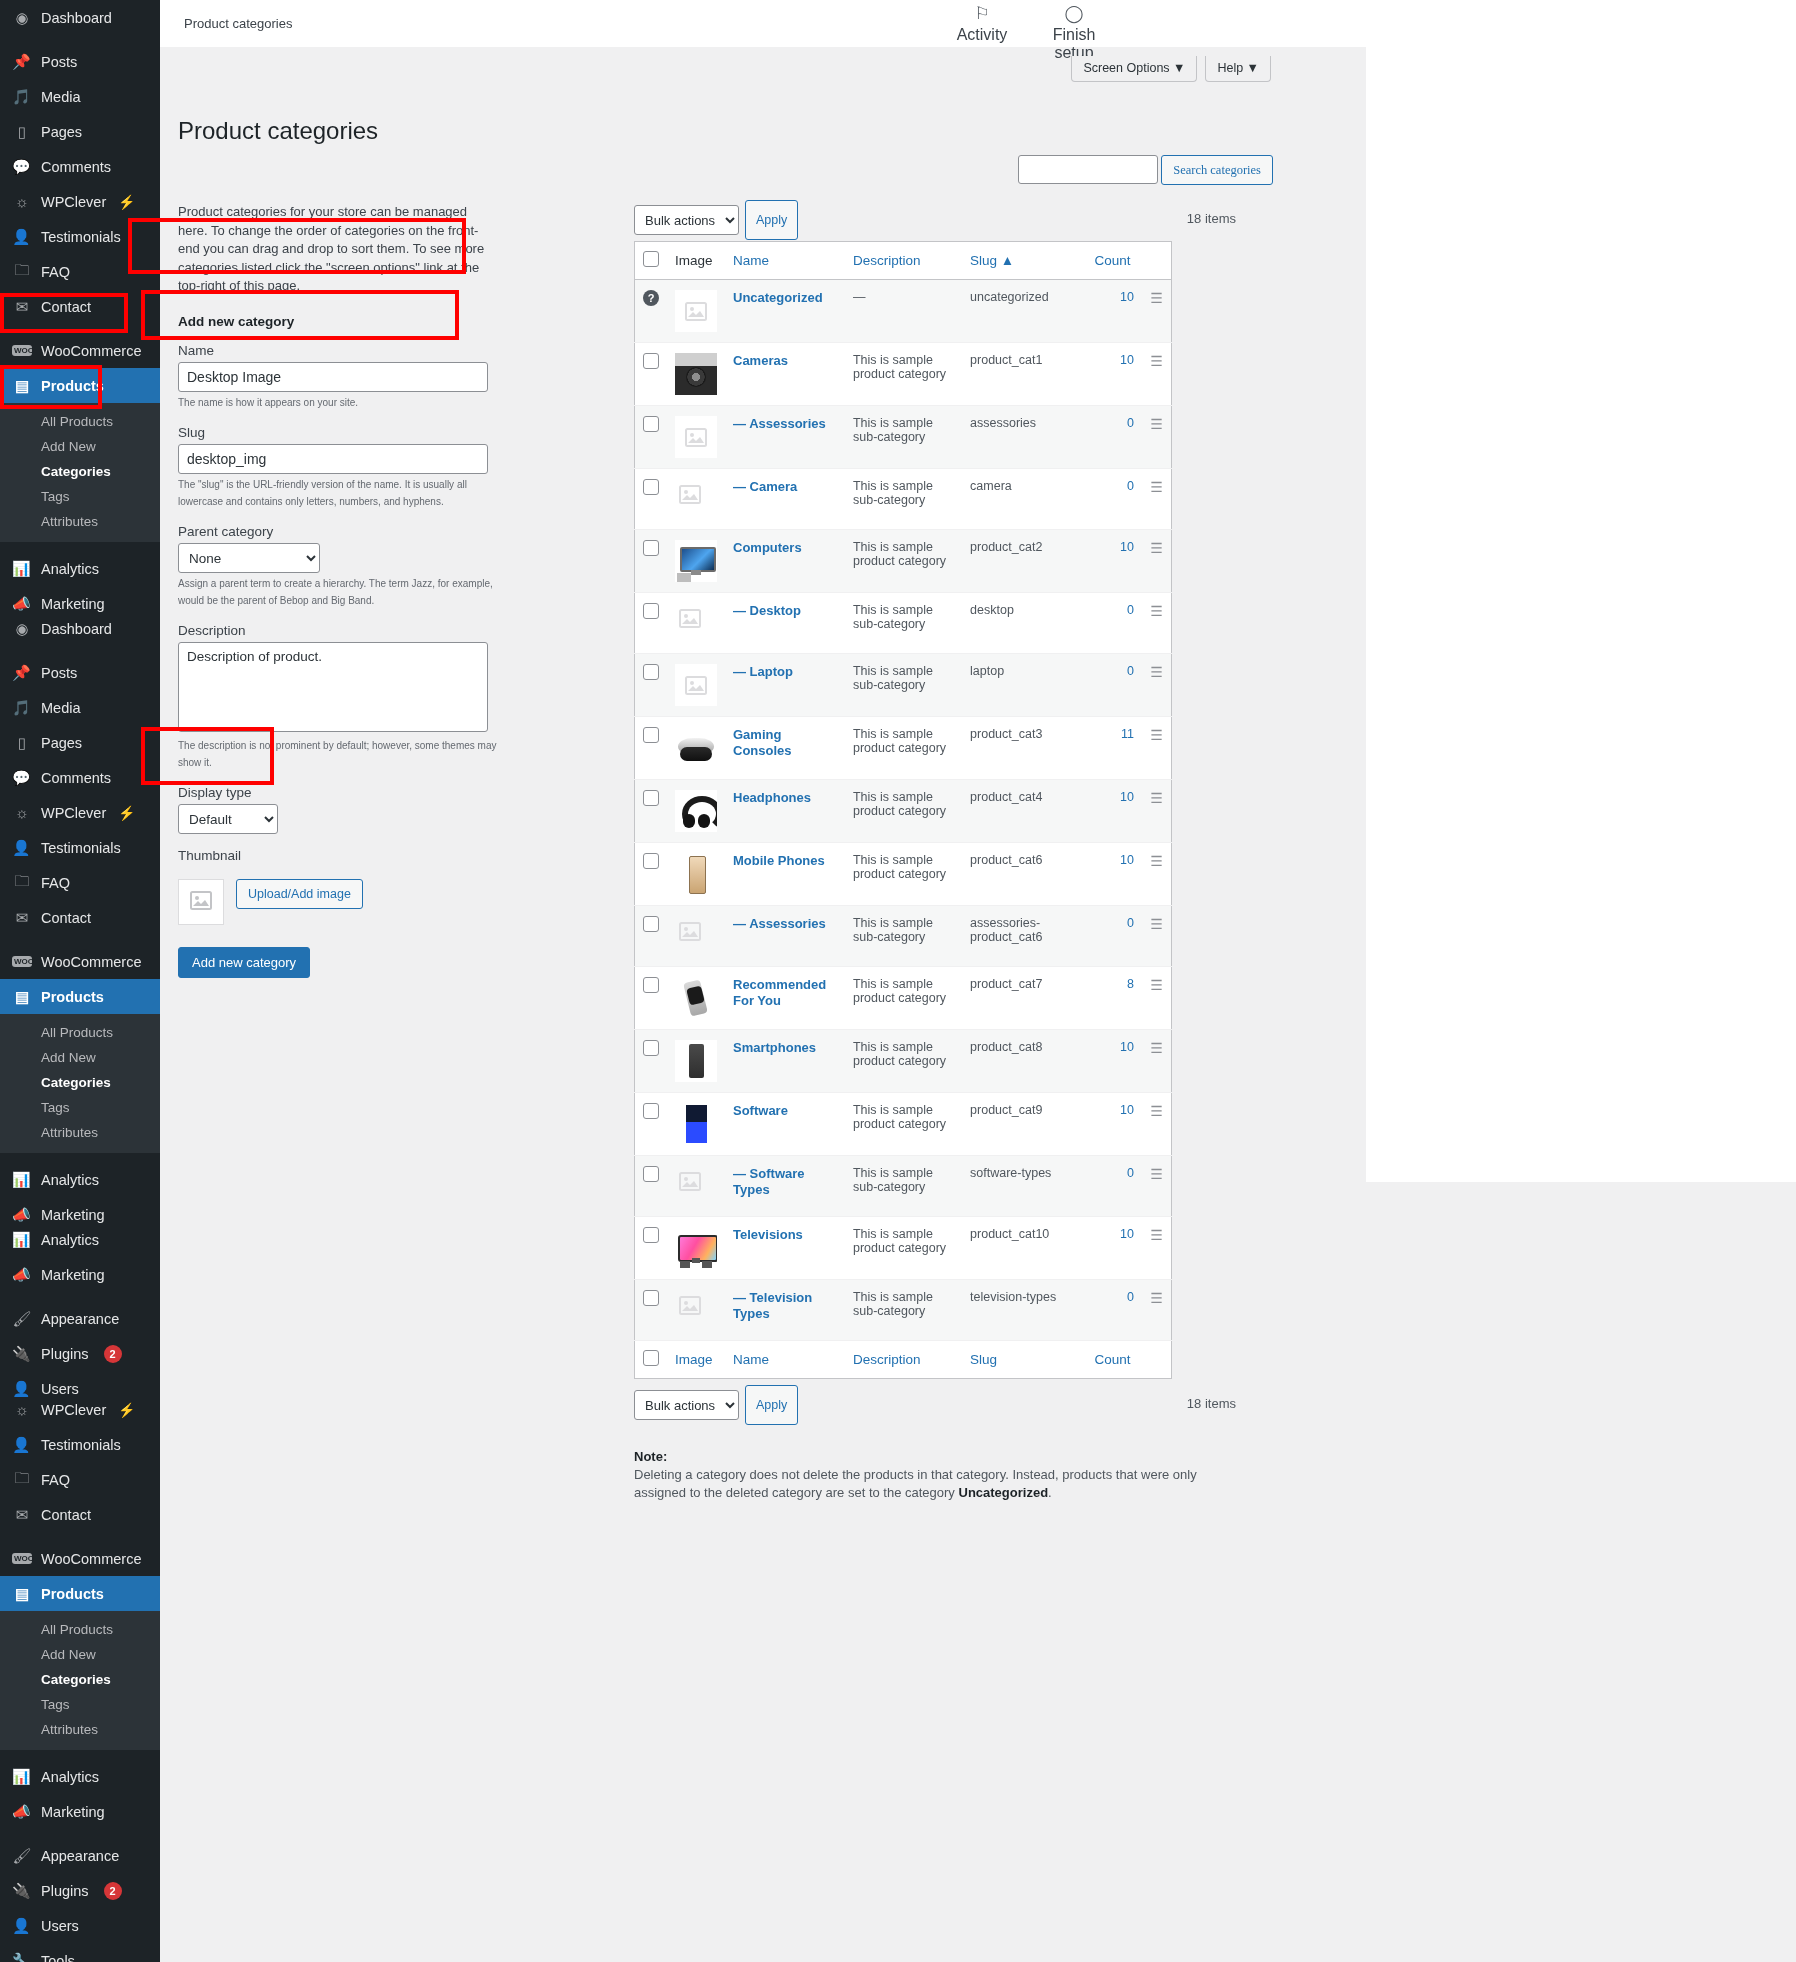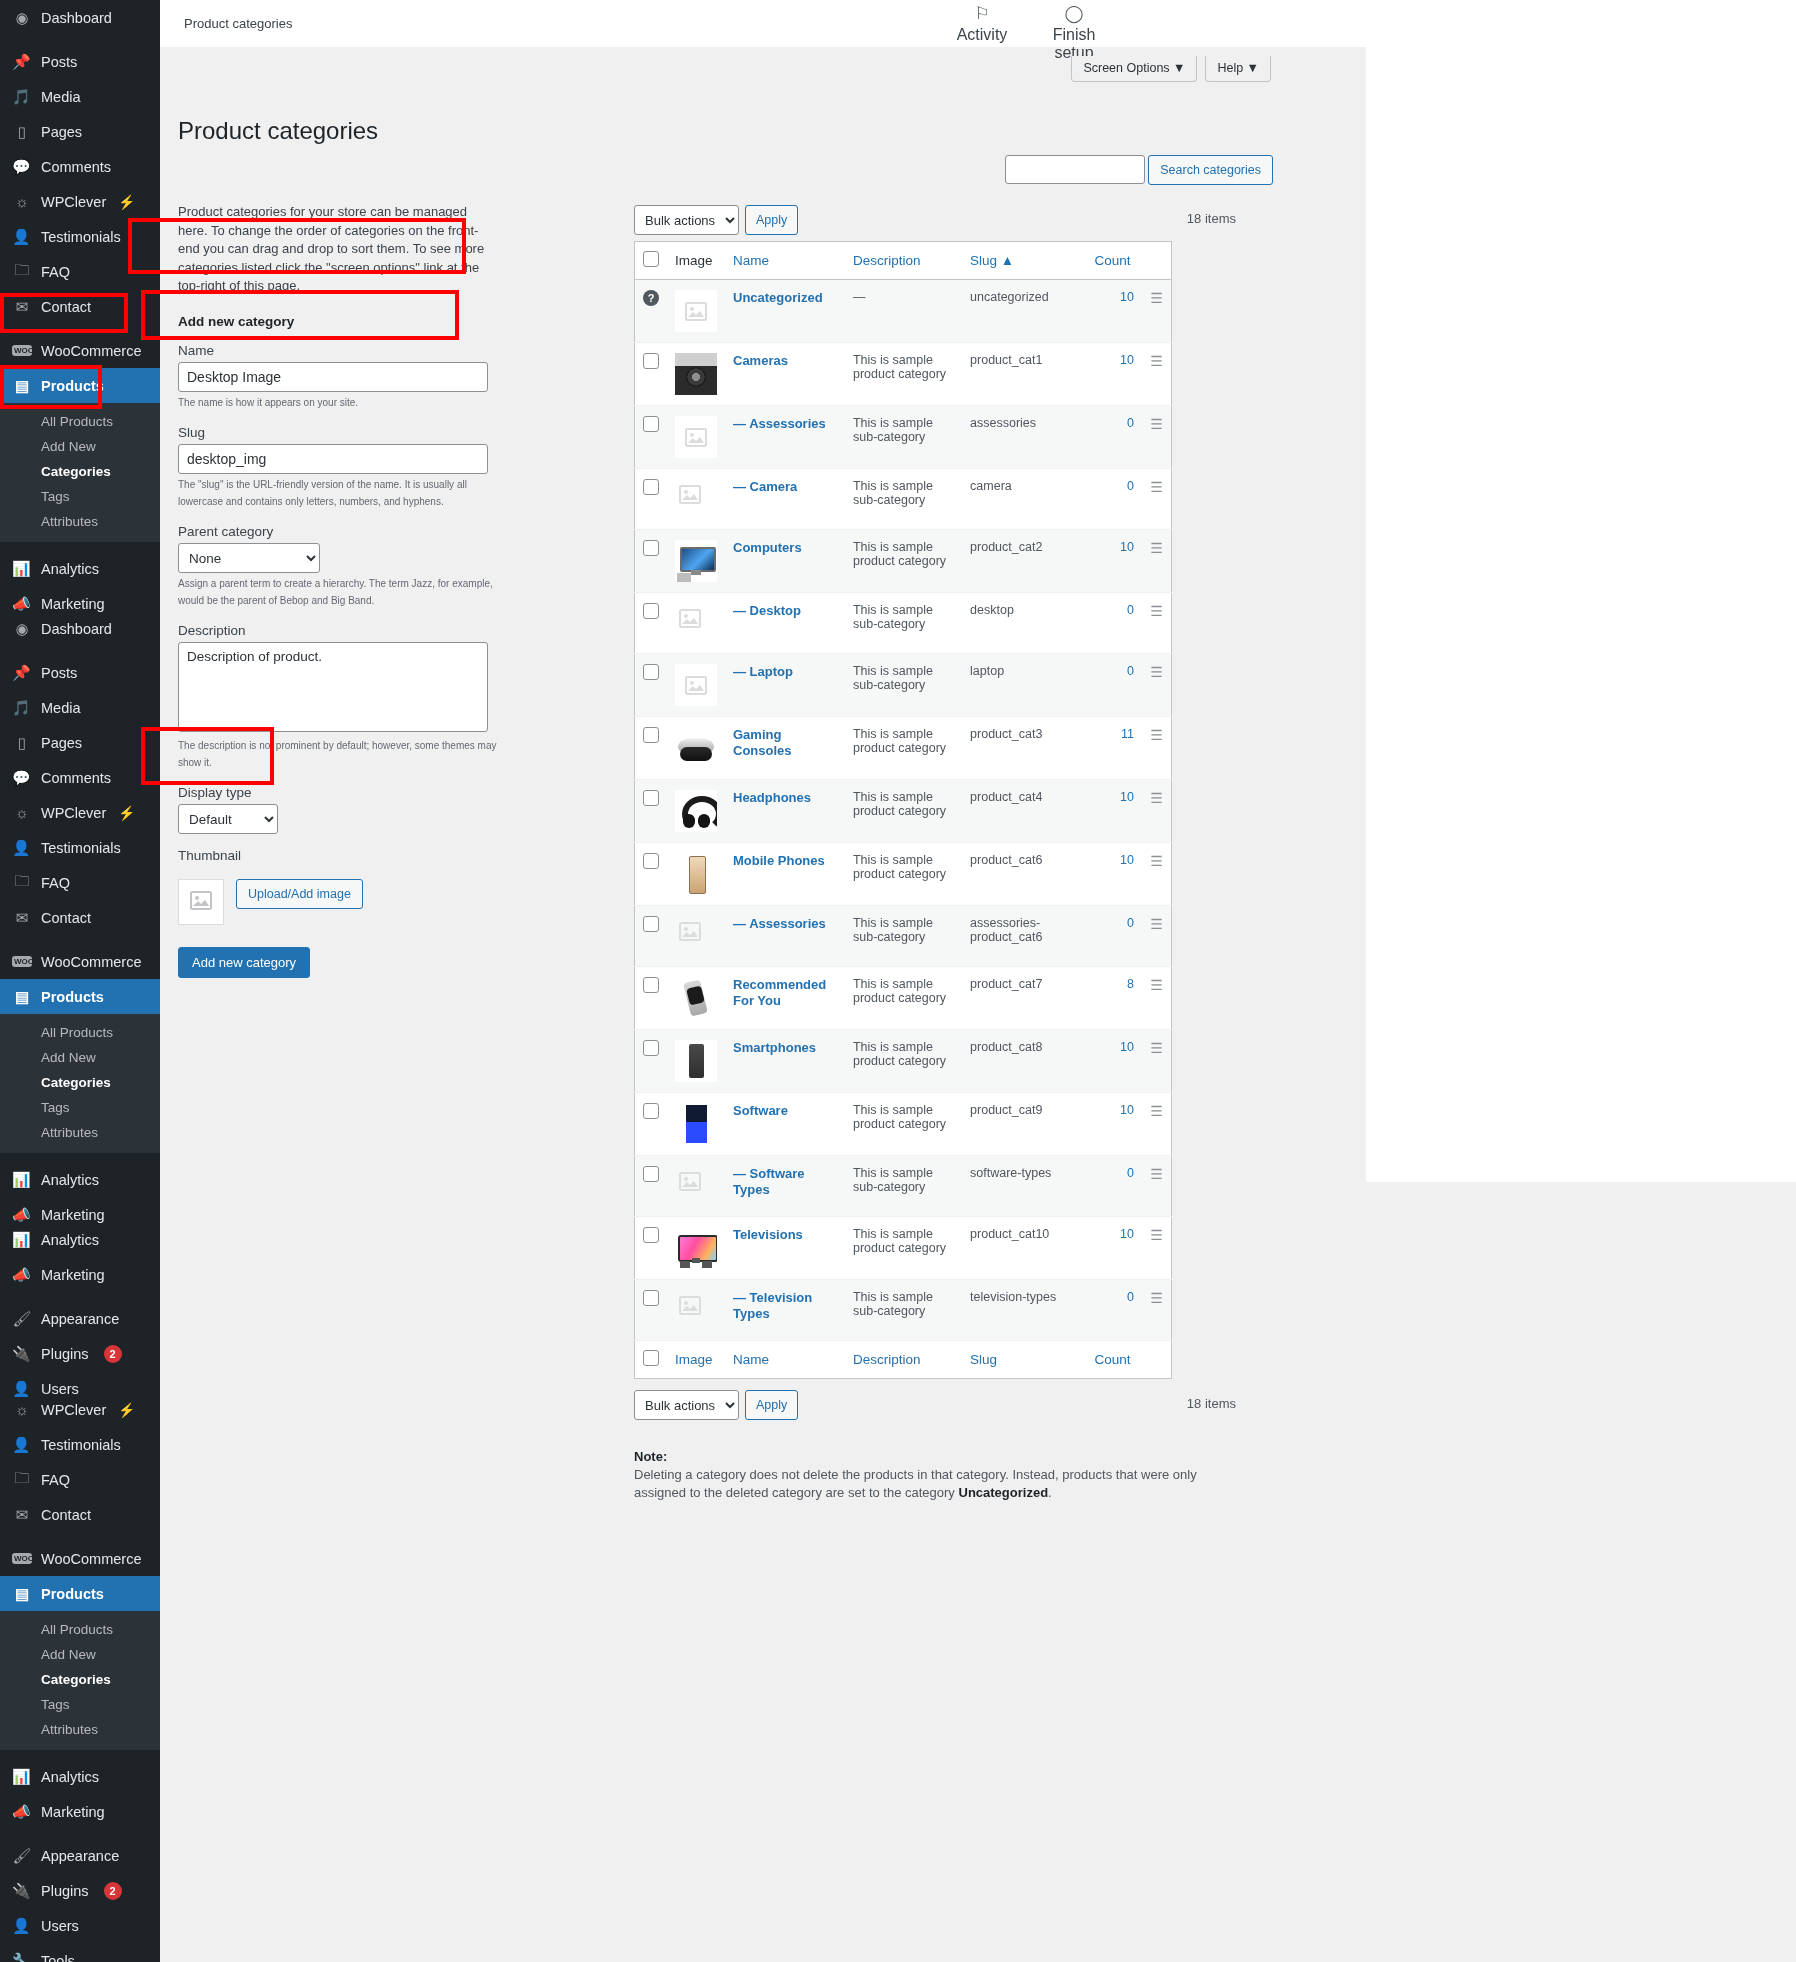--- a/index.html
+++ b/index.html
@@ -62,21 +62,21 @@
     background:#f0f0f1; border:1px solid #c3c4c7; border-top:none;
     border-radius: 0 0 4px 4px; font-size:12.5px; color:#2c3338;
     padding:5px 11px 6px 11px;
   }
   .page-title { position:absolute; left:18px; top:70px; font-size:24px; font-weight:400; color:#1d2327; }
 
   .search-wrap { position:absolute; right:93px; top:108px; display:flex; gap:3px; }
   .search-input { width:140px; height:29px; border:1px solid #8c8f94; background:#fff; border-radius:3px; }
   .search-btn {
     height:30px; padding:0 11px; font-size:12.5px; color:#2271b1;
-    background:#f6f7f7; border:1px solid #2271b1; border-radius:3px; cursor:pointer;
+    background:#f6f7f7; border:1px solid #2271b1; border-radius:3px; cursor:pointer;font-family:Liberation Serif, serif;
   }
 
   
   .formcol { position:absolute; left:18px; top:156px; width:320px; font-size:13px; color:#3c434a; }
   .formcol p.intro { line-height:18.5px; color:#3c434a; font-size:13px; }
   .formcol h2.addnew { font-size:13.5px; font-weight:700; color:#1d2327; margin-top:18px; }
   .field-label { display:block; margin-top:14px; margin-bottom:4px; font-size:13.5px; color:#3c434a; }
   .txt { width:310px; height:30px; border:1px solid #8c8f94; border-radius:3px; background:#fff;
          padding:0 8px; font-size:14px; color:#2c3338; font-family:"Liberation Sans",sans-serif; }
   .hint { margin-top:3px; font-size:10px; line-height:16.5px; color:#646970; }
@@ -92,21 +92,21 @@
   .primary-btn {
     background:#2271b1; color:#fff; border:1px solid #2271b1; border-radius:3px;
     padding:7px 13px; font-size:13px; cursor:pointer; font-family:"Liberation Sans",sans-serif;
   }
 
   
   .tablecol { position:absolute; left:474px; top:156px; width:602px; }
   .tablenav { display:flex; align-items:center; gap:6px; height:34px; position:relative; }
   .bulk-sel { height:30px; border:1px solid #8c8f94; border-radius:3px; background:#fff;
               font-size:13px; color:#2c3338; padding:0 6px; font-family:"Liberation Sans",sans-serif; }
-  .apply-btn { height:30px; padding:0 10px; font-size:12.5px; color:#2271b1;
+  .apply-btn { height:40px; padding:0 10px; font-size:12.5px; color:#2271b1;
                background:#f6f7f7; border:1px solid #2271b1; border-radius:3px; cursor:pointer; }
   .items-count { position:absolute; right:0; top:8px; font-size:13px; color:#50575e; }
 
   table.wp-list { width:538px; border-collapse:collapse; background:#fff;
                   border:1px solid #c3c4c7; margin-top:4px; }
   table.wp-list th { text-align:left; font-size:13.5px; font-weight:400; color:#2271b1;
                      padding:9px 8px; background:#fff; border-bottom:1px solid #c3c4c7; }
   table.wp-list thead th.plain { color:#2c3338; }
   table.wp-list tfoot th { border-bottom:none; border-top:1px solid #c3c4c7; }
   table.wp-list td { font-size:12.5px; color:#50575e; padding:10px 8px; vertical-align:top;

